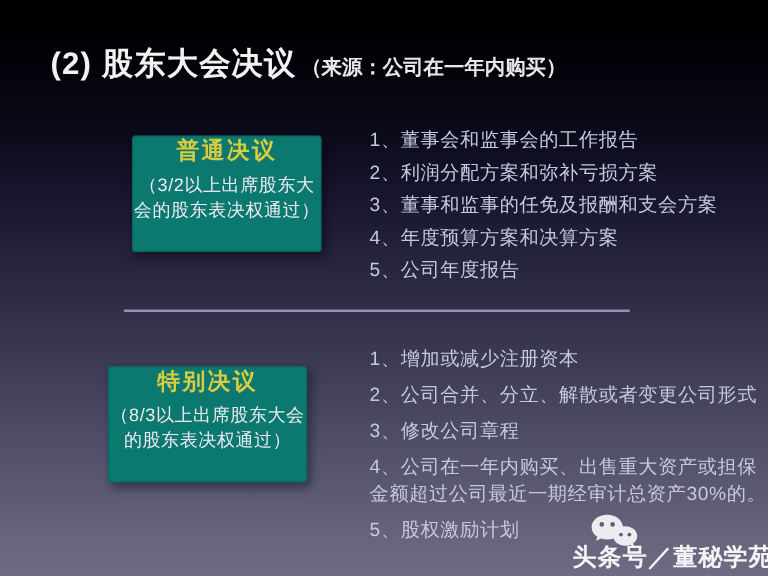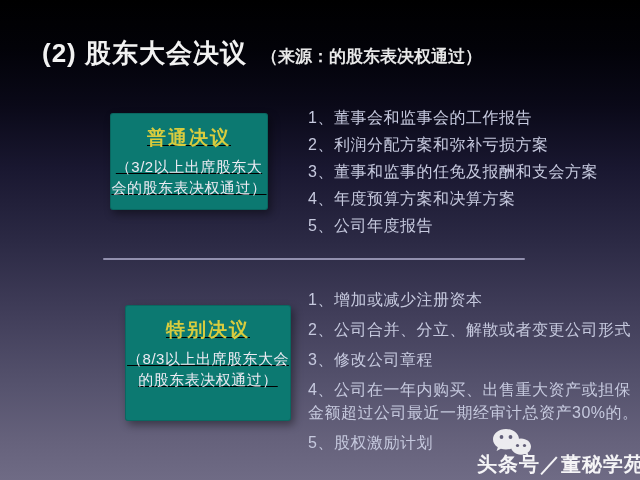--- a/index.html
+++ b/index.html
@@ -4,32 +4,32 @@
 <style>
   html,body{margin:0;padding:0;background:#000;}
   .slide{
     position:relative;width:640px;height:480px;overflow:hidden;
     font-family:"Liberation Sans","DejaVu Sans",sans-serif;
     background:linear-gradient(180deg,
       #000000 0%, #020208 10%, #0a0918 22%, #191730 35%,
       #2b2944 50%, #403d59 65%, #55526d 80%, #66627c 92%, #6f6b85 100%);
   }
   .title-row{
-    position:absolute;left:42px;top:36px;display:flex;align-items:baseline;gap:14px;
+    position:absolute;left:42px;top:36px;display:flex;align-items:baseline;gap:4px;
     white-space:nowrap;
   }
   .title-main{font-size:26px;font-weight:bold;color:#f2f2f2;letter-spacing:1px;}
   .title-source{font-size:17px;font-weight:bold;color:#e8e8e8;}
   .res-box{
     position:absolute;background:#0c7971;border-radius:3px;
     box-shadow:3px 4px 8px rgba(0,0,0,0.4), inset 0 0 0 1px rgba(0,0,0,0.15);
-    text-align:center;box-sizing:border-box;padding-top:12px;text-decoration:underline;
+    text-align:center;box-sizing:border-box;
   }
   .box1{left:110px;top:113px;width:158px;height:97px;}
-  .box2{left:125px;top:305px;width:166px;height:116px;}
+  .box2{left:90px;top:305px;width:166px;height:97px;}
   .box-title{font-size:19px;font-weight:bold;color:#d9cc3e;letter-spacing:2px;}
   .box-sub{
     margin-top:5px;font-size:15px;line-height:21px;color:#eceaf2;
     white-space:pre-line;letter-spacing:0.5px;
   }
   .list{position:absolute;width:334px;margin:0;padding:0;list-style:none;}
   .list1{left:308px;top:106px;}
   .list2{left:308px;top:288px;}
   .list li{
     font-size:16px;line-height:23px;color:#c6c9de;white-space:pre-line;
@@ -52,21 +52,21 @@
     color:rgba(255,255,255,0.93);letter-spacing:1px;white-space:nowrap;
   }
 </style>
 </head>
 <body>
 
 <div class="slide">
 
   <div class="title-row">
     <span class="title-main">(2) 股东大会决议</span>
-    <span class="title-source">（来源：的股东表决权通过）</span>
+    <span class="title-source">（来源：公司在一年内购买）</span>
   </div>
 
   <div class="res-box box1">
     <div class="box-title">普通决议</div>
     <div class="box-sub">（3/2以上出席股东大
 会的股东表决权通过）</div>
   </div>
 
   <ul class="list list1">
     <li>1、董事会和监事会的工作报告</li>

